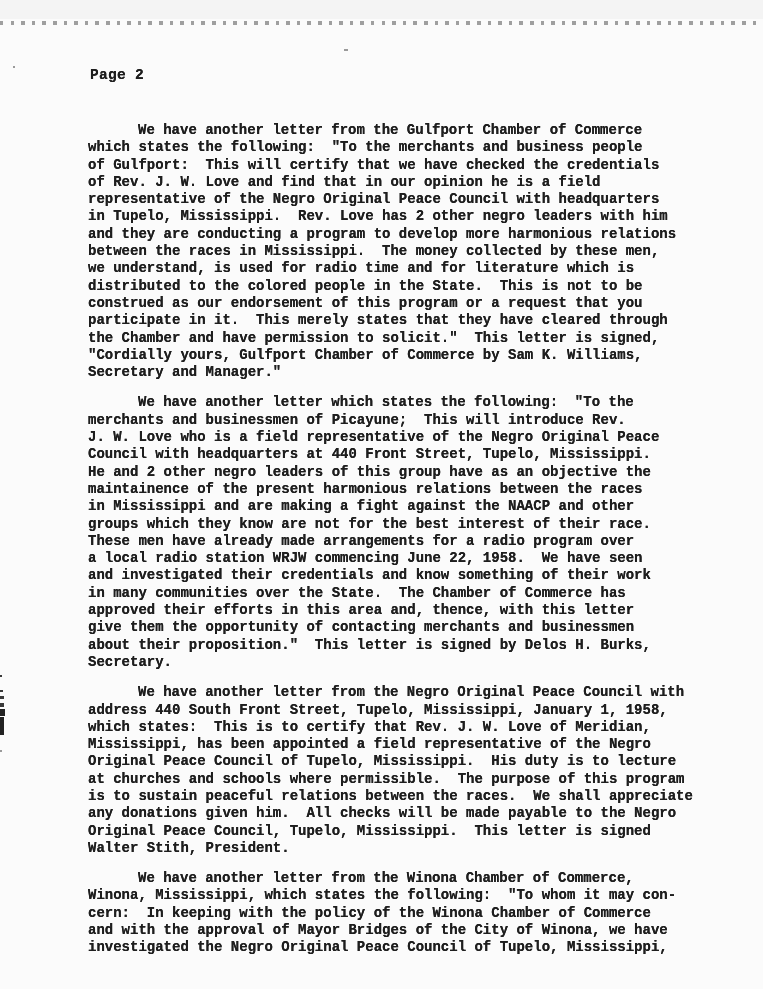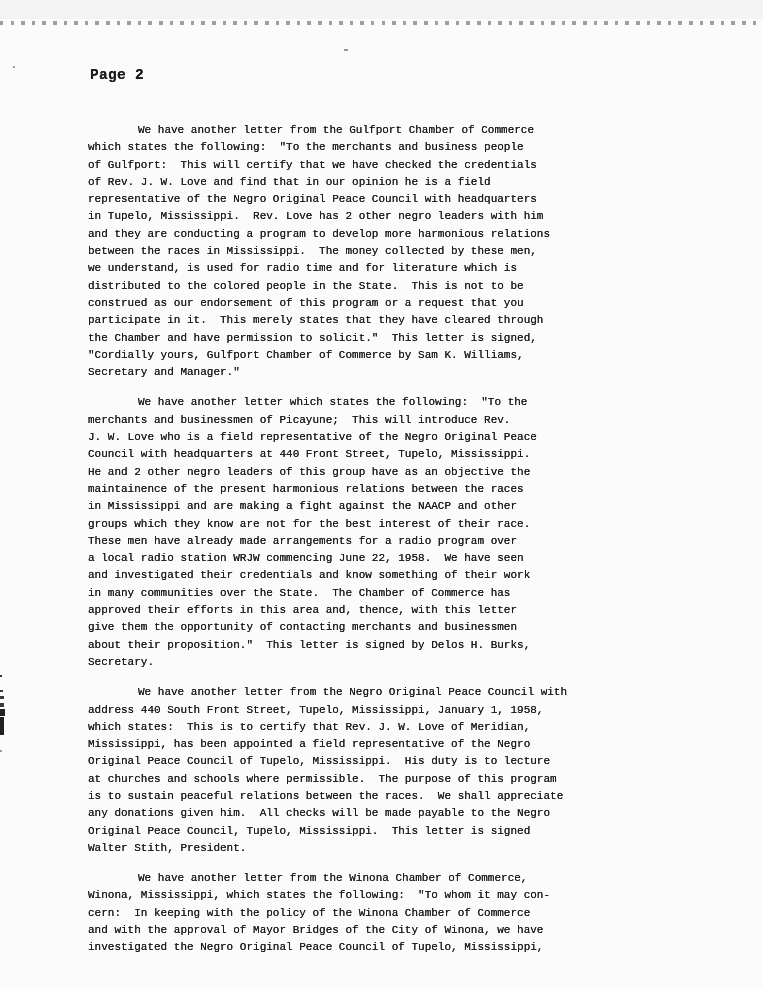--- a/index.html
+++ b/index.html
@@ -36,23 +36,23 @@
   .page-header {
     font-size: 14.5px;
     line-height: 17px;
     font-weight: 700;
     letter-spacing: 0.3px;
     margin: 0 0 38px 2px;
     text-shadow: 0 0 0.4px #1e1e1e;
   }
   .para {
     margin: 0 0 13px 0;
-    font-size: 11px;
+    font-size: 14px;
     line-height: 17.3px;
-    font-weight: 400;
+    font-weight: 700;
     white-space: pre;
     text-indent: 50px;
     letter-spacing: 0px;
     text-shadow: 0 0 0.4px #222;
   }
   
   .artifact {
     position: absolute;
     background: #3a3a3a;
   }

